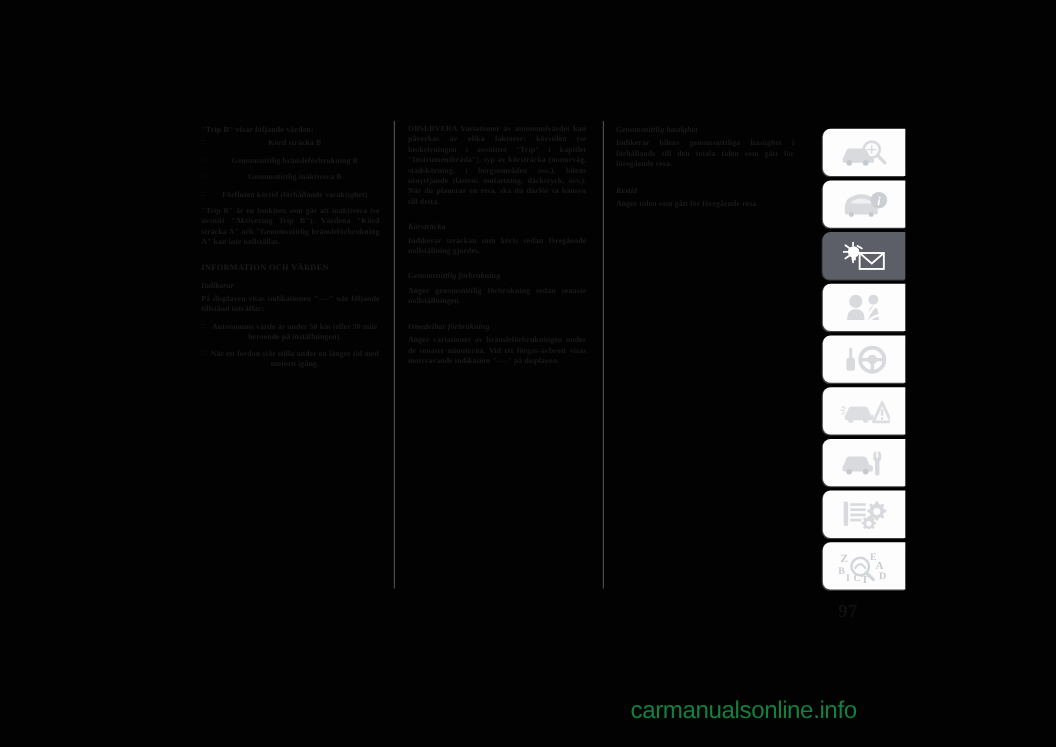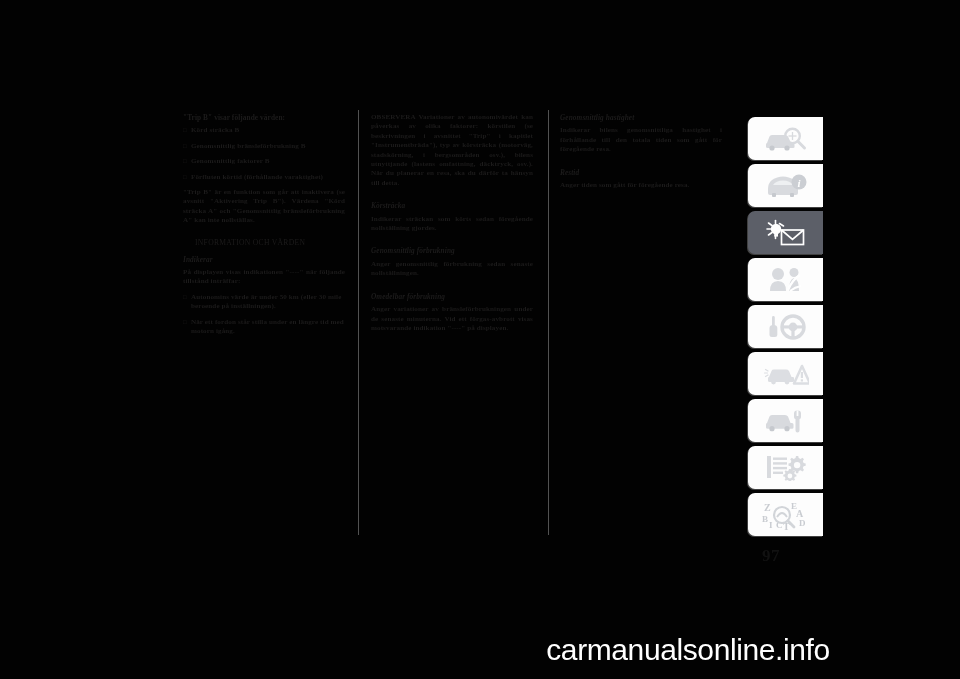--- a/index.html
+++ b/index.html
@@ -29,26 +29,26 @@
   #col-2{left:371px;}
   #col-3{left:560px;}
 
   .col p{margin:0 0 6px 0;}
   .col h4{
     margin:0 0 4px 0;font-size:7.3px;line-height:9.4px;font-weight:bold;
     color:#1d1c1c;text-align:left;
   }
   .col h4.ital{font-style:italic;}
   .col h3{
-    margin:12px 0 7px 12px;font-size:7.6px;line-height:10px;font-weight:normal;
+    margin:12px 0 7px 0;font-size:7.6px;line-height:10px;font-weight:bold;
     color:#1d1c1c;letter-spacing:.3px;text-align:left;
   }
   .col .spacer{height:7px;}
   .bullet{
-    position:relative;padding-left:8px;margin:0 0 5px 0;text-align:left;
+    position:relative;padding-left:8px;margin:0 0 5px 0;text-align:center;
   }
   .bullet::before{
     content:"\25A1";position:absolute;left:0;top:0;font-size:6px;
   }
 
   
   .vrule{
     position:absolute;top:110px;width:1px;height:425px;
     background:#6e6e6e;opacity:.75;
   }
@@ -77,39 +77,38 @@
     font-size:17px;font-weight:bold;color:#111;
     letter-spacing:.5px;
     filter:blur(.5px);
   }
 
   
   #watermark{
     position:absolute;left:676px;top:633px;
     transform:translateX(-50%);
     font-family:"Liberation Sans", sans-serif;
-    font-size:30px;letter-spacing:-.4px;
-    color:#ffffff;
+    font-size:22px;letter-spacing:-.4px;
+    color:#15803d;
     white-space:nowrap;
-    margin-left:12px;
   }
 </style>
 </head>
 <body>
 
 <div id="page-sheet">
 
   <div class="vrule" id="vrule-1"></div>
   <div class="vrule" id="vrule-2"></div>
 
   <div class="col" id="col-1">
     <h4>"Trip B" visar följande värden:</h4>
     <p class="bullet">Körd sträcka B</p>
     <p class="bullet">Genomsnittlig bränsleförbrukning B</p>
-    <p class="bullet">Genomsnittlig faktorer B</p>
+    <p class="bullet">Genomsnittlig inaktivera B</p>
     <p class="bullet">Förfluten körtid (förhållande varaktighet)</p>
     <p>"Trip B" är en funktion som går att inaktivera (se avsnitt "Aktivering Trip B"). Värdena "Körd sträcka A" och "Genomsnittlig bränsleförbrukning A" kan inte nollställas.</p>
     <h3>INFORMATION OCH VÄRDEN</h3>
     <h4 class="ital">Indikerar</h4>
     <p>På displayen visas indikationen "----" när följande tillstånd inträffar:</p>
     <p class="bullet">Autonomins värde är under 50 km (eller 30 mile beroende på inställningen).</p>
     <p class="bullet">När ett fordon står stilla under en längre tid med motorn igång.</p>
   </div>
 
   <div class="col" id="col-2">

